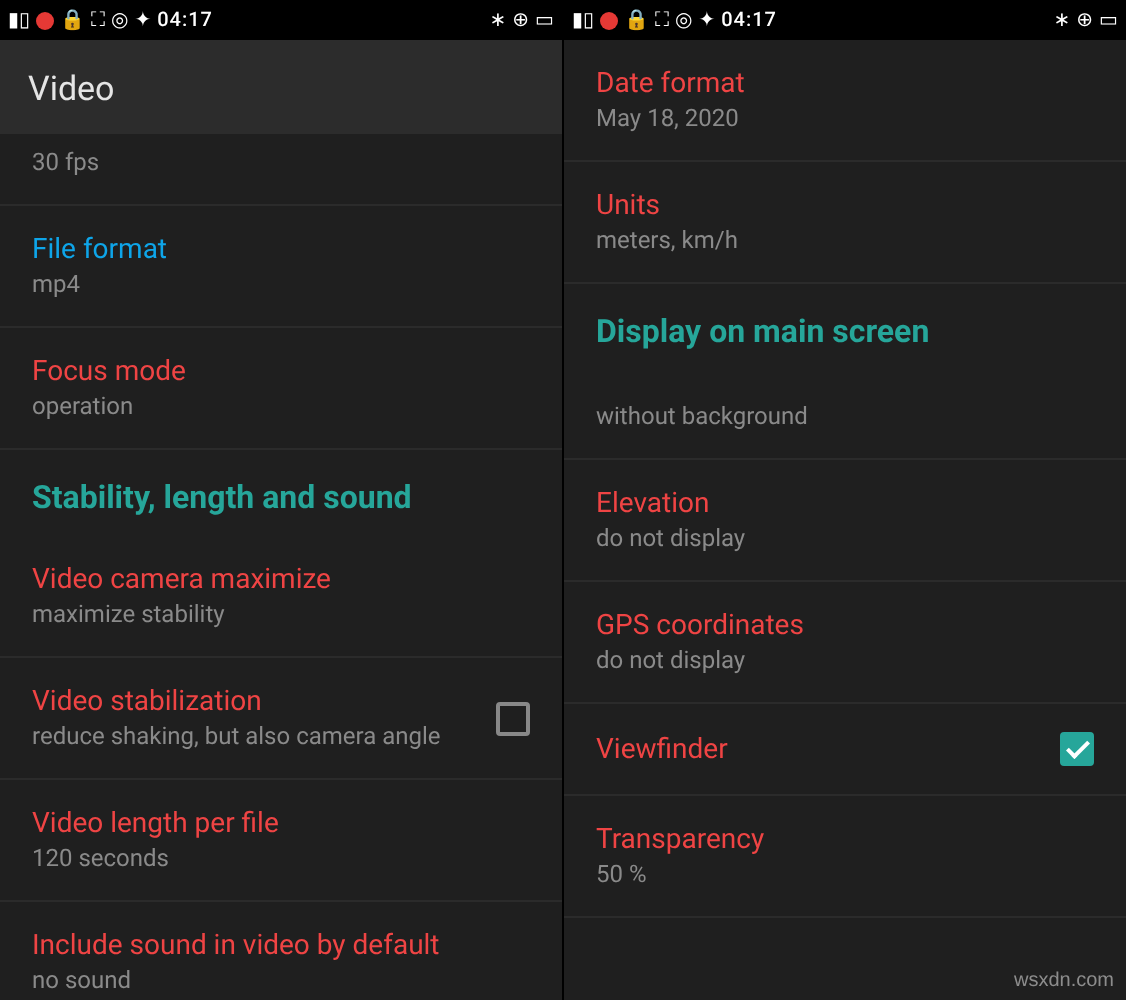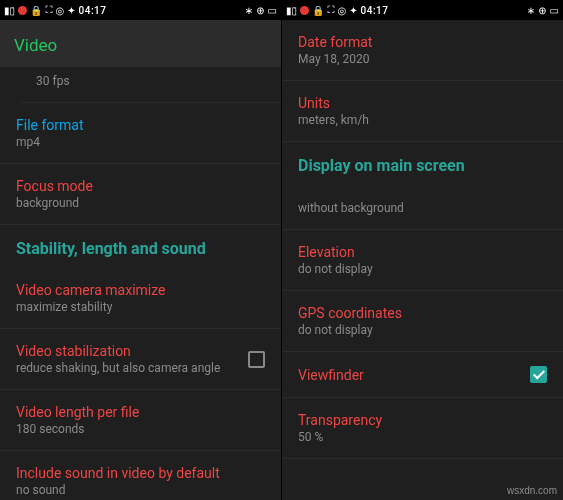--- a/index.html
+++ b/index.html
@@ -39,21 +39,21 @@
       color: #fff;
     }
     .red-dot {
       width: 9px; height: 9px; border-radius: 50%;
       background: #e53935;
     }
     .clock { font-weight: 500; letter-spacing: 0.5px; }
     .header {
       background: #2c2c2c;
       padding: 15px 14px 12px;
-      color: #22c55e;
+      color: #e5e5e5;
       font-size: 17px;
       font-weight: 400;
     }
     .scroll {
       flex: 1;
       overflow: hidden;
       background: #1f1f1f;
     }
     .item {
       padding: 14px 16px;
@@ -125,46 +125,46 @@
       <span class="clock">04:17</span>
     </div>
     <div class="status-right">
       <span class="status-icon">∗</span>
       <span class="status-icon">⊕</span>
       <span class="status-icon">▭</span>
     </div>
   </div>
   <div class="header">Video</div>
   <div class="scroll">
-    <div class="item" style="padding-top:5px;margin-left:20px;">
+    <div class="item" style="padding-top:5px;">
       <div class="sub">30 fps</div>
     </div>
     <div class="item">
       <div class="title disabled">File format</div>
       <div class="sub">mp4</div>
     </div>
     <div class="item">
       <div class="title">Focus mode</div>
-      <div class="sub">background</div>
+      <div class="sub">operation</div>
     </div>
     <div class="section">Stability, length and sound</div>
     <div class="item">
       <div class="title">Video camera maximize</div>
       <div class="sub">maximize stability</div>
     </div>
     <div class="item with-check">
       <div>
         <div class="title">Video stabilization</div>
         <div class="sub">reduce shaking, but also camera angle</div>
       </div>
       <div class="checkbox"></div>
     </div>
     <div class="item">
       <div class="title">Video length per file</div>
-      <div class="sub">180 seconds</div>
+      <div class="sub">120 seconds</div>
     </div>
     <div class="item">
       <div class="title">Include sound in video by default</div>
       <div class="sub">no sound</div>
     </div>
 
   </div>
 </div>
 
 <div class="phone">

